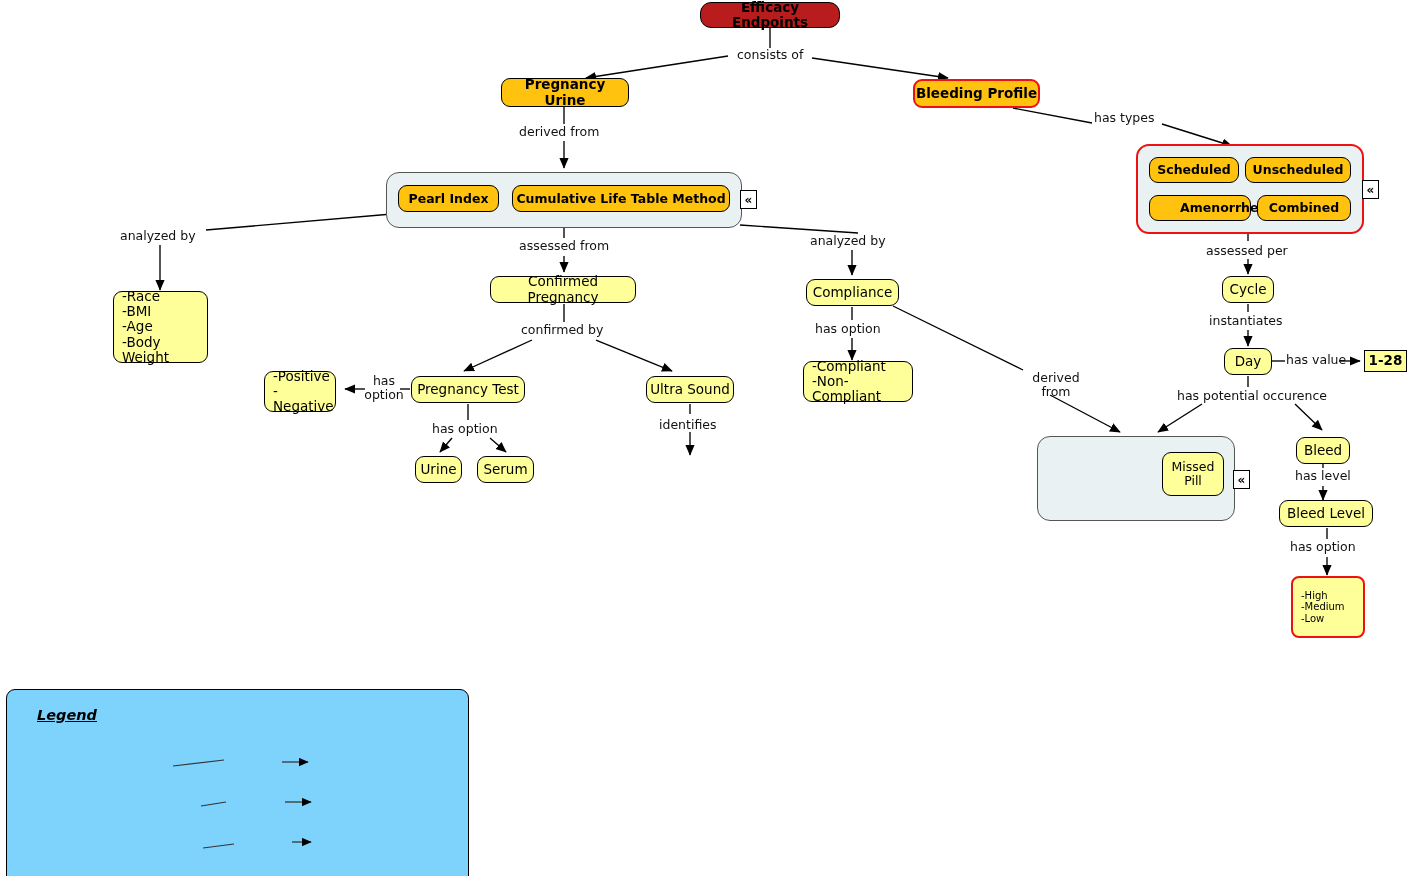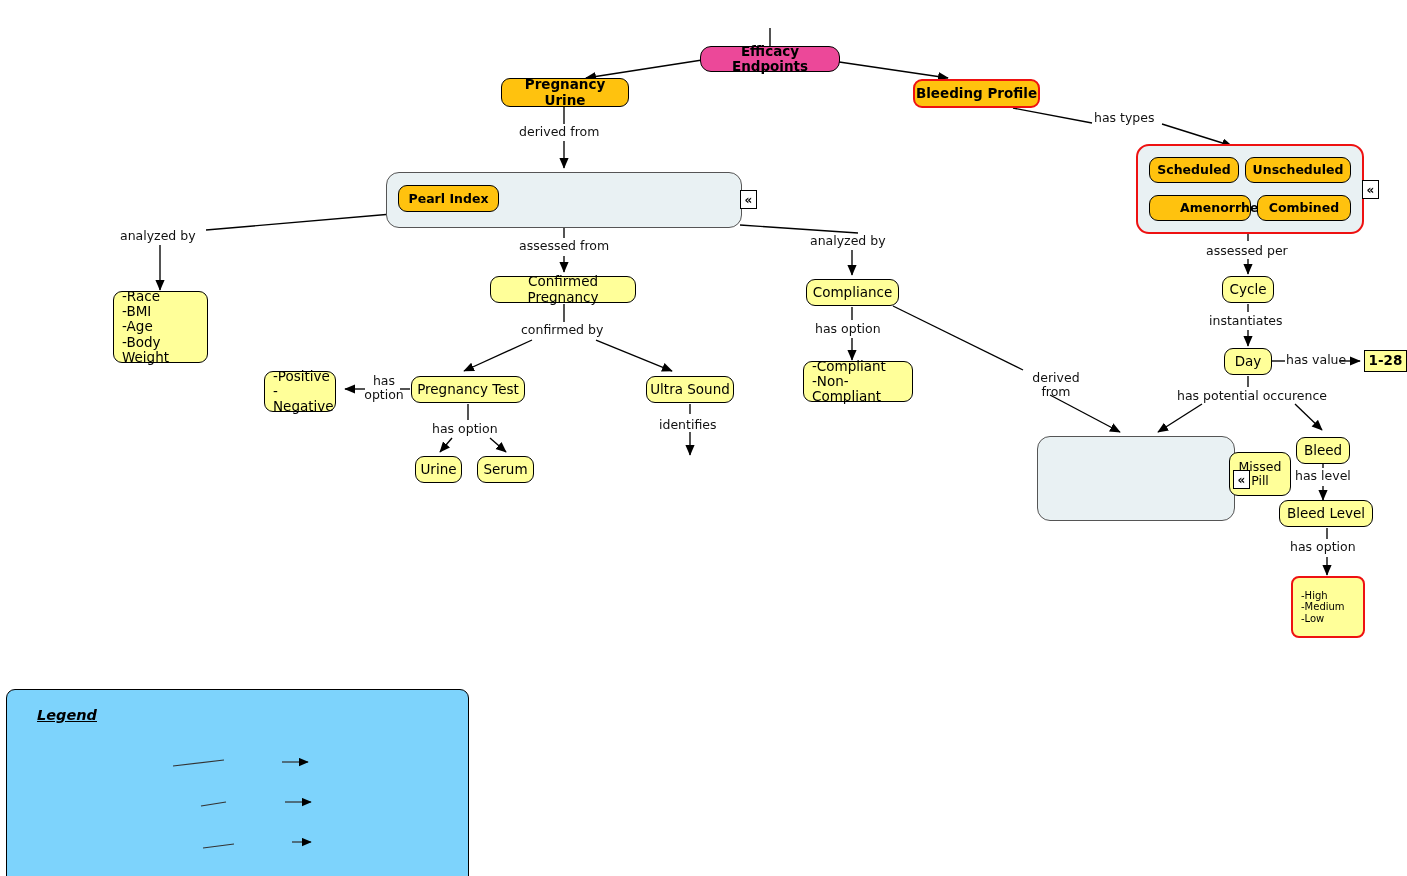--- a/index.html
+++ b/index.html
@@ -35,26 +35,25 @@
     display: flex;
     align-items: center;
     justify-content: center;
     text-align: center;
     line-height: 1.12;
     color: #000000;
     white-space: pre-line;
   }
   
   .n-root {
-    background: #ec4899;
+    background: #b91c1c;
     border: 1.6px solid #000000;
     border-radius: 11px;
     font-weight: bold;
     font-size: 13.5px;
-    margin-top: 44px;
   }
   .n-efficacy {
     background: #FFC20E;
     border: 1.8px solid #000000;
     border-radius: 9px;
     font-weight: bold;
     font-size: 13.5px;
   }
   .n-efficacy-red {
     background: #FFC20E;
@@ -247,20 +246,21 @@
   <div class="elabel" style="left:1290px; top:540px;">has option</div>
 
   <div class="node n-root" style="left:700px; top:2px; width:140px; height:26px;">Efficacy Endpoints</div>
 
   <div class="node n-efficacy" style="left:501px; top:78px; width:128px; height:29px;">Pregnancy Urine</div>
 
   <div class="node n-efficacy-red" style="left:913px; top:79px; width:127px; height:29px;">Bleeding Profile</div>
 
   <div class="node n-group" style="left:386px; top:172px; width:356px; height:56px;"></div>
   <div class="node n-efficacy" style="left:398px; top:185px; width:101px; height:27px; font-size:12.5px;">Pearl Index</div>
+  <div class="node n-efficacy" style="left:512px; top:185px; width:218px; height:27px; font-size:12.5px;">Cumulative Life Table Method</div>
   <div class="badge" style="left:740px; top:190px;">«</div>
 
   <div class="node n-obs n-list" style="left:113px; top:291px; width:95px; height:72px;">-Race
 -BMI
 -Age
 -Body Weight</div>
 
   <div class="node n-obs" style="left:490px; top:276px; width:146px; height:27px;">Confirmed Pregnancy</div>
 
   <div class="node n-obs" style="left:411px; top:376px; width:114px; height:27px;">Pregnancy Test</div>
@@ -273,21 +273,21 @@
 
   <div class="node n-obs" style="left:646px; top:376px; width:88px; height:27px;">Ultra Sound</div>
 
 
   <div class="node n-obs" style="left:806px; top:279px; width:93px; height:27px;">Compliance</div>
 
   <div class="node n-obs n-list" style="left:803px; top:361px; width:110px; height:41px;">-Compliant
 -Non-Compliant</div>
 
   <div class="node n-group" style="left:1037px; top:436px; width:198px; height:85px;"></div>
-  <div class="node n-obs" style="left:1229px; top:452px; width:62px; height:44px; font-size:12.5px;">Missed
+  <div class="node n-obs" style="left:1162px; top:452px; width:62px; height:44px; font-size:12.5px;">Missed
 Pill</div>
   <div class="badge" style="left:1233px; top:470px;">«</div>
 
   <div class="node n-group-red" style="left:1136px; top:144px; width:228px; height:90px;"></div>
   <div class="node n-efficacy" style="left:1149px; top:157px; width:90px; height:26px; font-size:12.5px;">Scheduled</div>
   <div class="node n-efficacy" style="left:1245px; top:157px; width:106px; height:26px; font-size:12.5px;">Unscheduled</div>
   <div class="node n-efficacy" style="left:1149px; top:195px; width:102px; height:26px; font-size:12.5px;padding-left:47px;">Amenorrhea</div>
   <div class="node n-efficacy" style="left:1257px; top:195px; width:94px; height:26px; font-size:12.5px;">Combined</div>
   <div class="badge" style="left:1362px; top:180px;">«</div>
 

